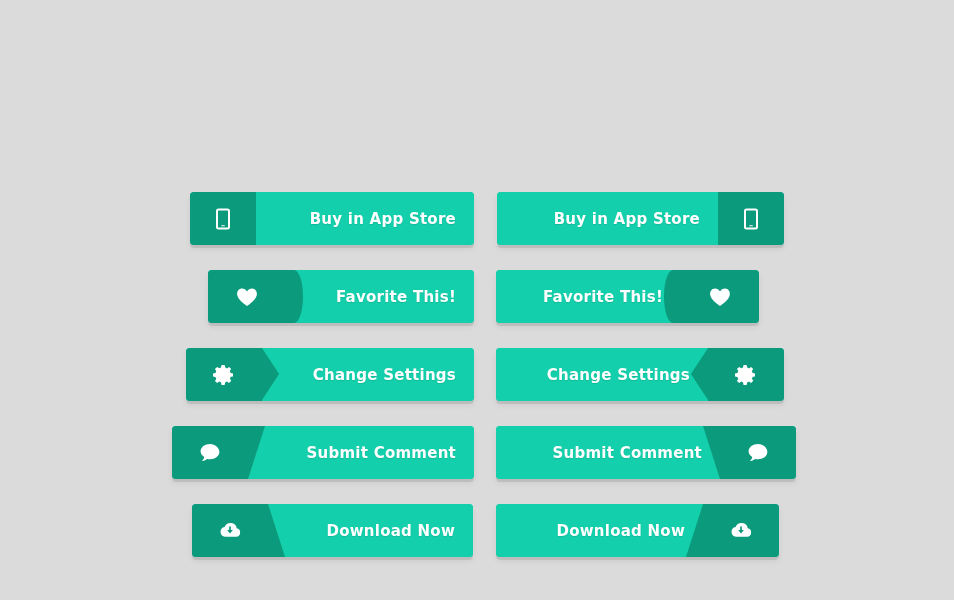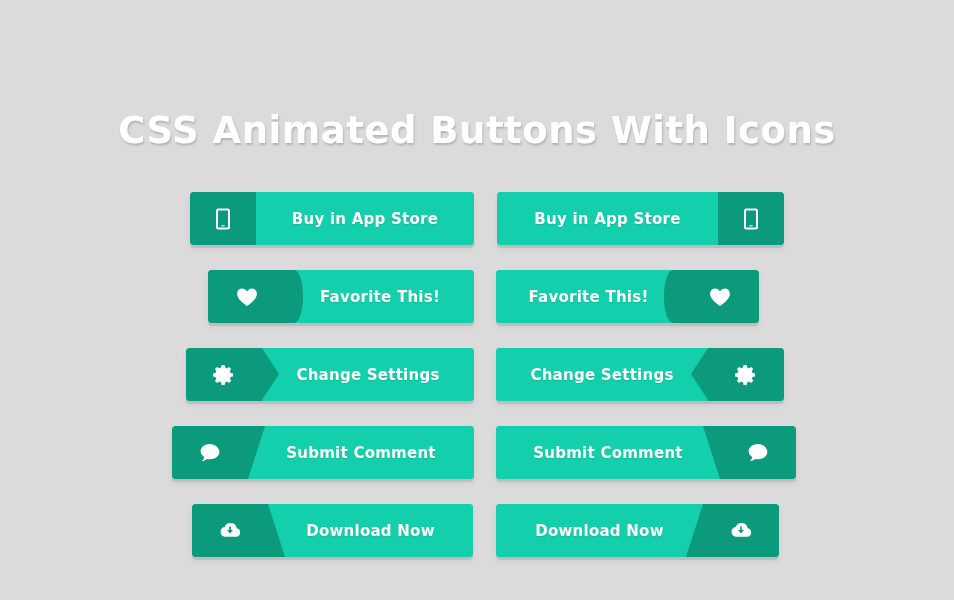--- a/index.html
+++ b/index.html
@@ -69,21 +69,21 @@
     align-items: center;
     justify-content: center;
     z-index: 2;
   }
   .btn .label-pane {
     position: relative;
     flex: 1 1 auto;
     background: #14cfab;
     display: flex;
     align-items: center;
-    justify-content: center;
+    justify-content: flex-end;
     z-index: 1;
     padding: 0 18px;
   }
   .btn .label {
     color: #ffffff;
     font-size: 15px;
     font-weight: bold;
     letter-spacing: 0.25px;
     white-space: nowrap;
     text-shadow: 0 1px 1px rgba(0,0,0,0.10);
@@ -179,21 +179,20 @@
   .btn.div-slant-rev.icon-right .icon-pane::after {
     right: auto; left: -17px;
     clip-path: polygon(100% 0, 100% 100%, 0 100%);
   }
 </style>
 </head>
 <body>
 
 <div class="page">
 
-  <h1 class="page-title">CSS Animated Buttons With Icons</h1>
 
   <div class="btn-grid">
     <div class="btn-row" id="row-0">
         <button class="btn " style="left: 190px; width: 284px; top: 0px;">
           <span class="icon-pane">
             <span>
               <svg class="icon-glyph" viewBox="0 0 24 24" aria-hidden="true">
                 <path fill="none" stroke="#fff" stroke-width="2" d="M7.5 2.5h9a1.5 1.5 0 0 1 1.5 1.5v16a1.5 1.5 0 0 1-1.5 1.5h-9A1.5 1.5 0 0 1 6 20V4a1.5 1.5 0 0 1 1.5-1.5z"></path>
                 <rect x="10.2" y="18.2" width="3.6" height="1.1" rx="0.55" fill="#fff"></rect>
               </svg>

